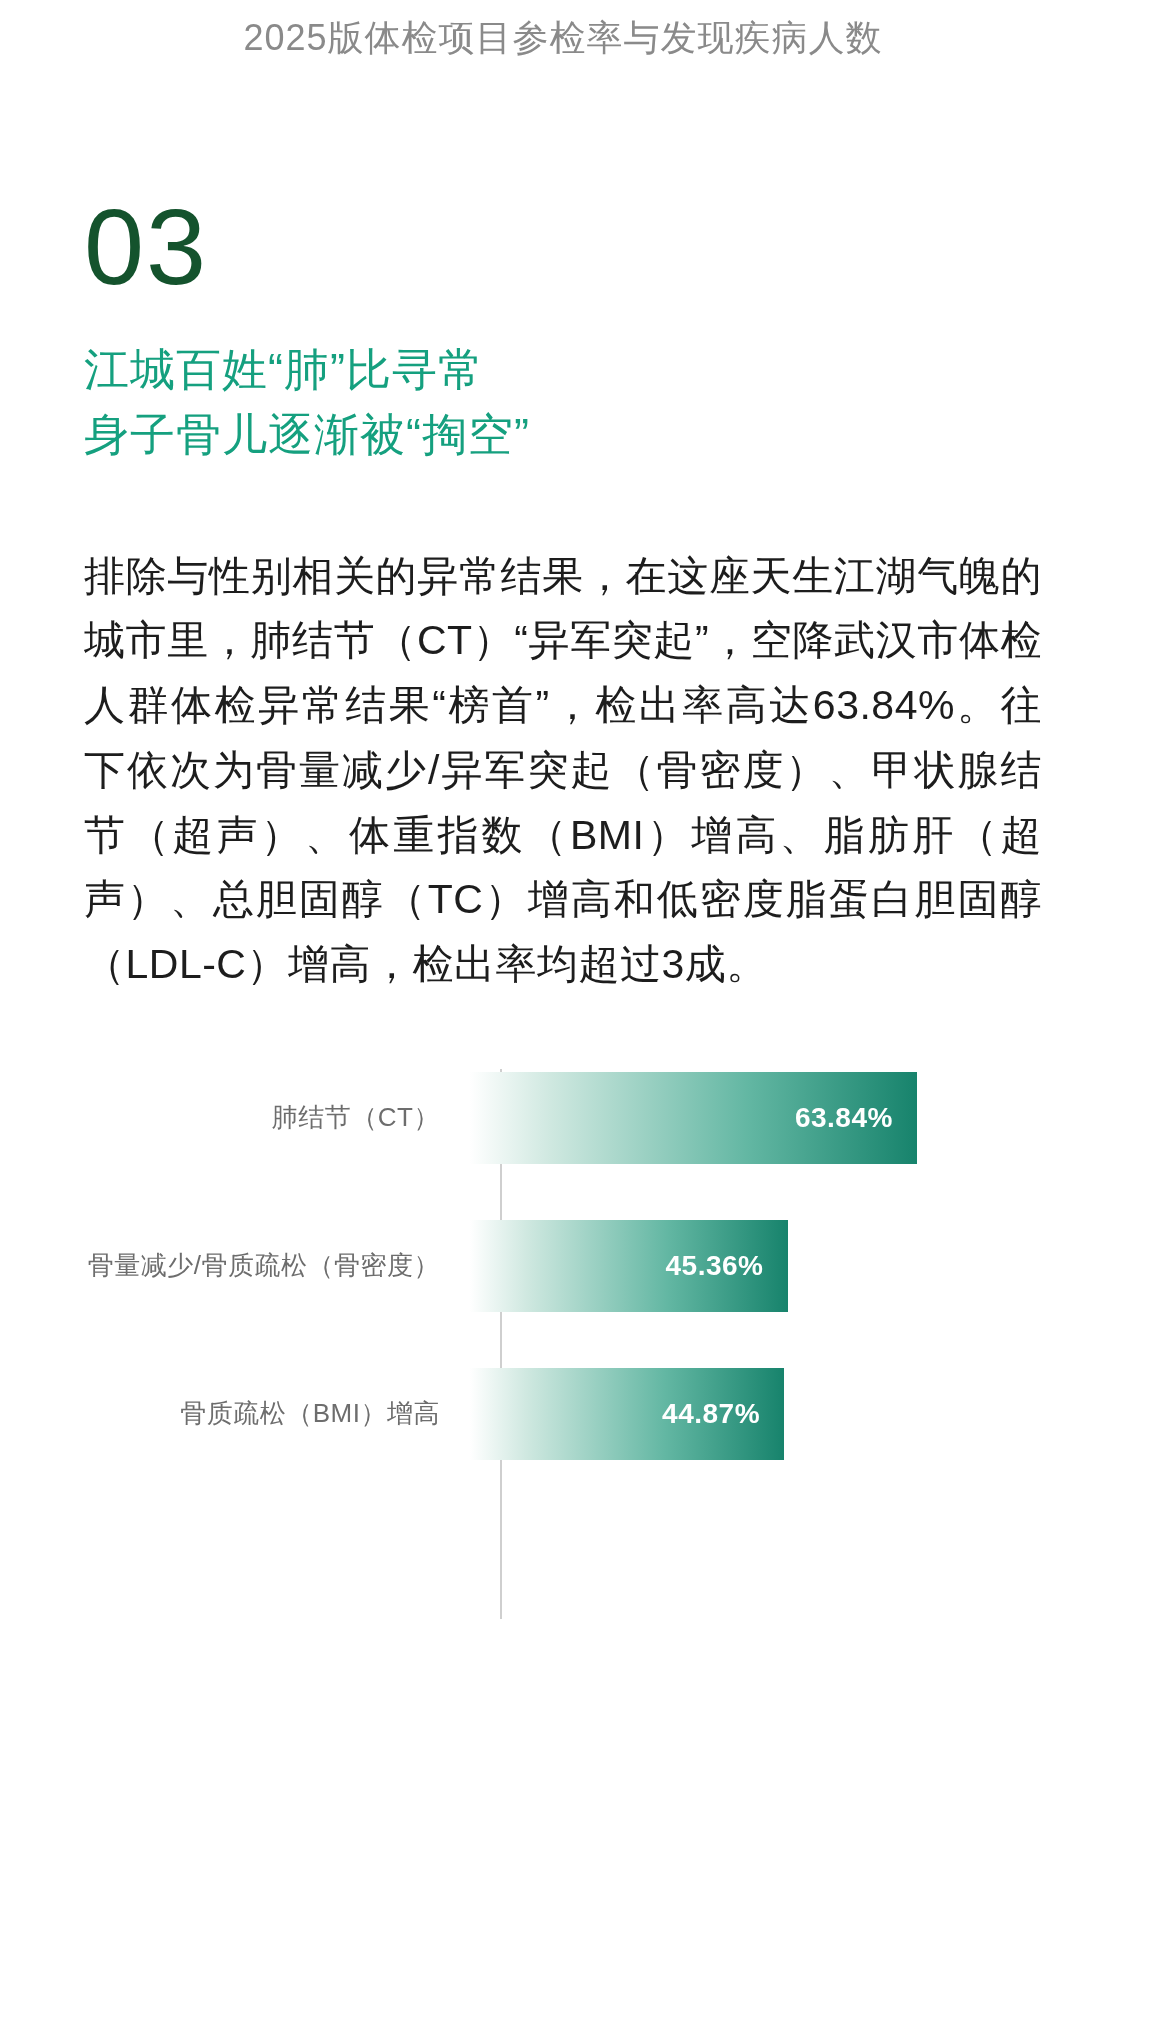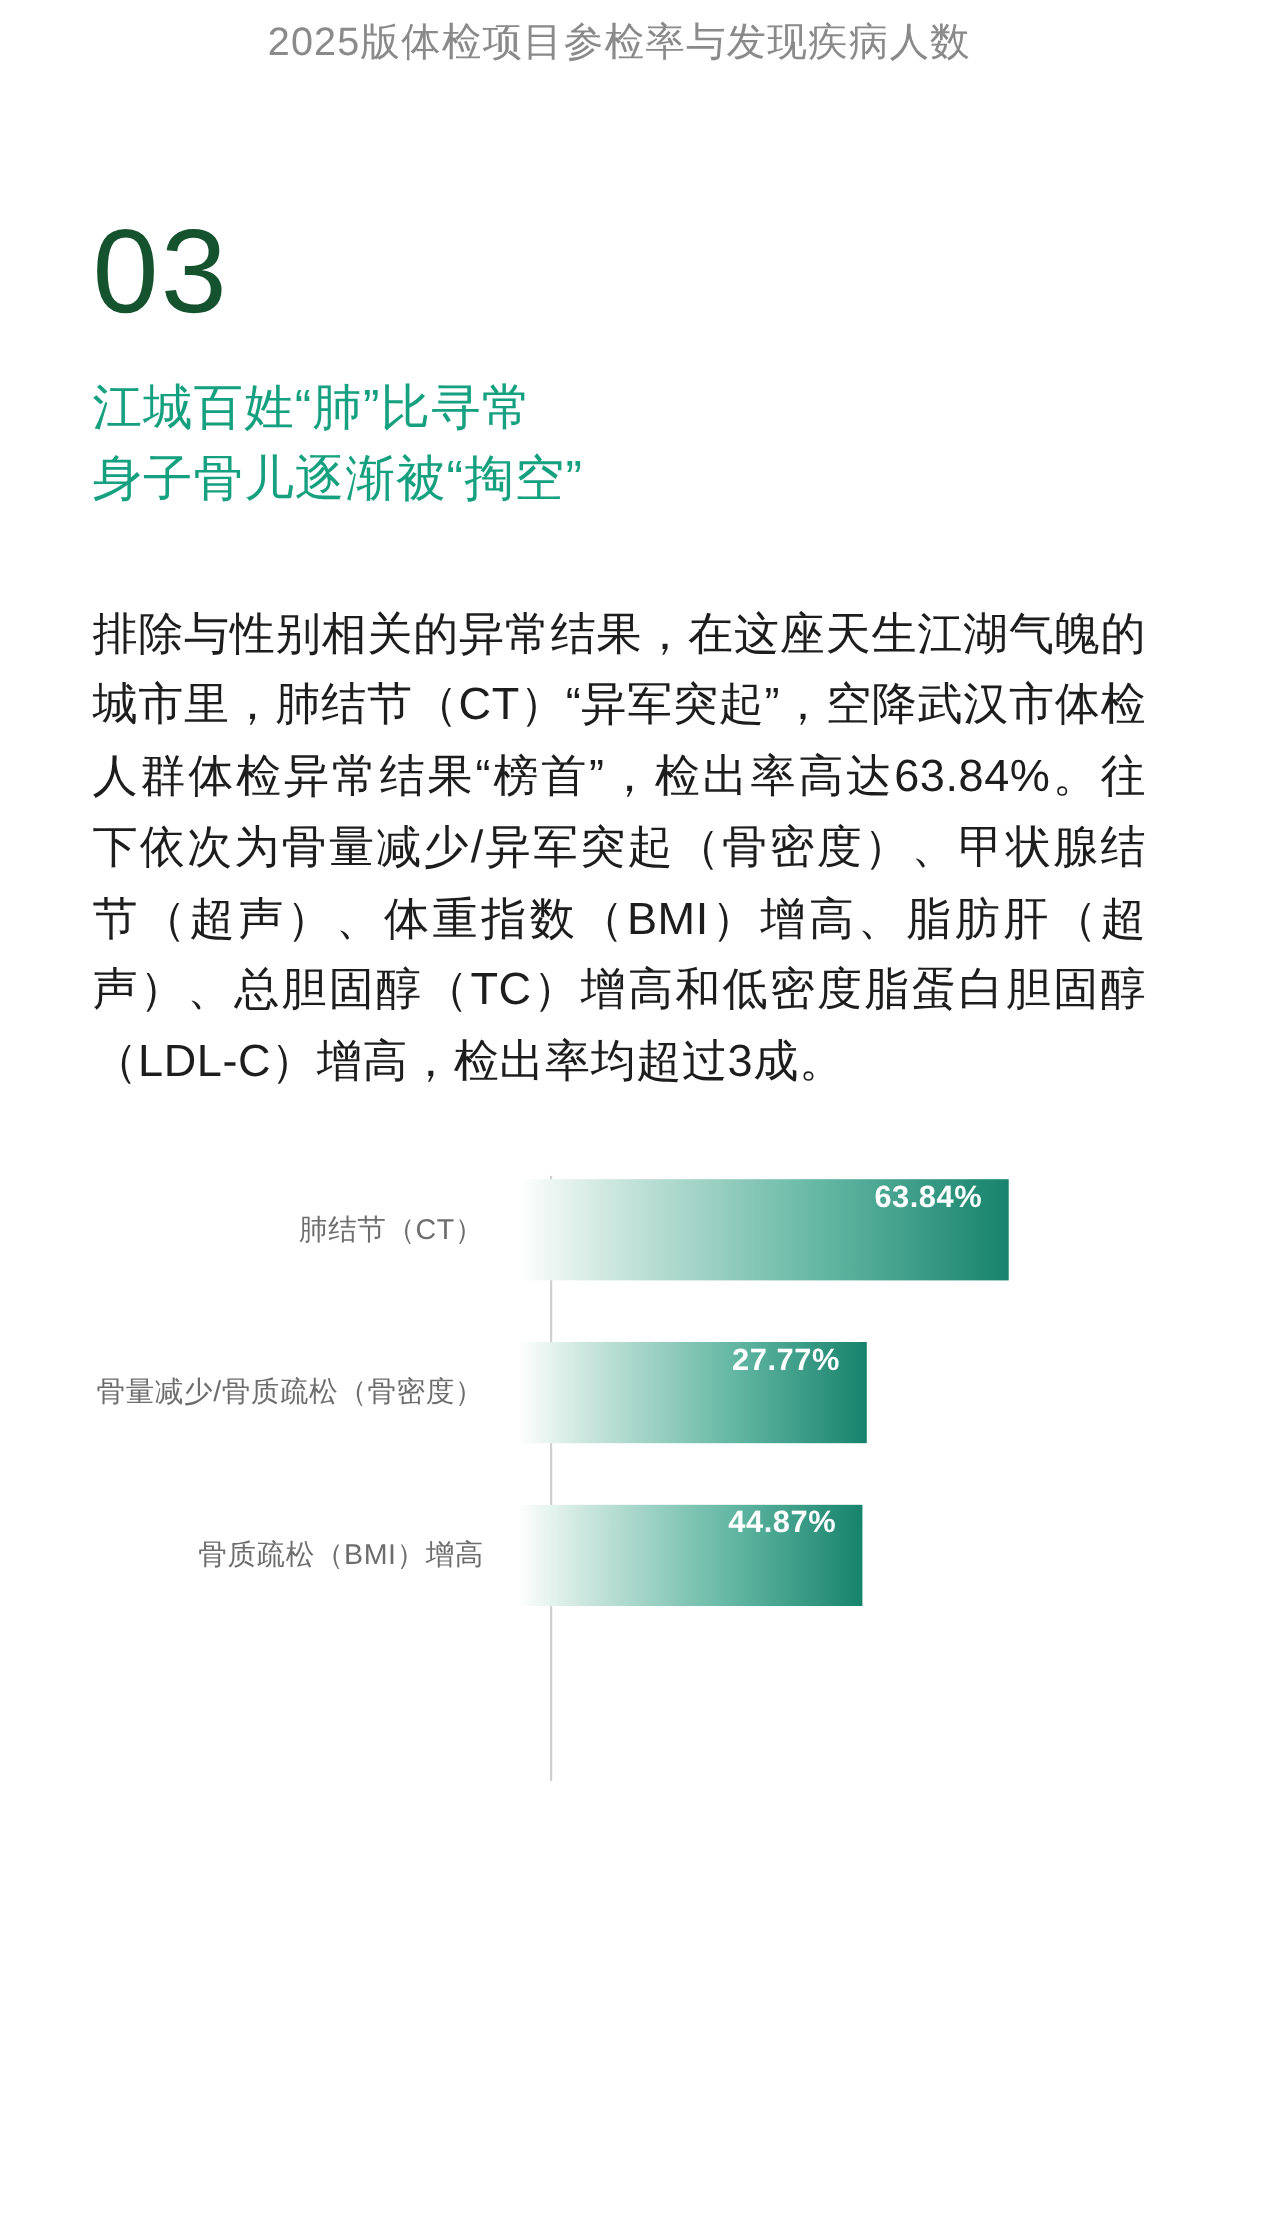--- a/index.html
+++ b/index.html
@@ -94,21 +94,21 @@
   .bar-wrap {
     position: relative;
     flex: 1;
     height: 92px;
   }
   .bar {
     height: 92px;
     background: linear-gradient(to right, #ffffff 0%, #cfe8e0 18%, #63b7a3 62%, #17836c 100%);
     position: relative;
     display: flex;
-    align-items: flex-start;
+    align-items: center;
     justify-content: flex-end;
     box-sizing: border-box;
   }
   .bar-value {
     color: #ffffff;
     font-size: 28px;
     font-weight: bold;
     padding-right: 24px;
     letter-spacing: 0.5px;
     white-space: nowrap;
@@ -140,21 +140,21 @@
           <div class="bar" style="width:63.84%">
             <span class="bar-value">63.84%</span>
           </div>
         </div>
       </div>
 
       <div class="bar-row">
         <div class="bar-label">骨量减少/骨质疏松（骨密度）</div>
         <div class="bar-wrap">
           <div class="bar" style="width:45.36%">
-            <span class="bar-value">27.77%</span>
+            <span class="bar-value">45.36%</span>
           </div>
         </div>
       </div>
 
 
       <div class="bar-row">
         <div class="bar-label">骨质疏松（BMI）增高</div>
         <div class="bar-wrap">
           <div class="bar" style="width:44.87%">
             <span class="bar-value">44.87%</span>

